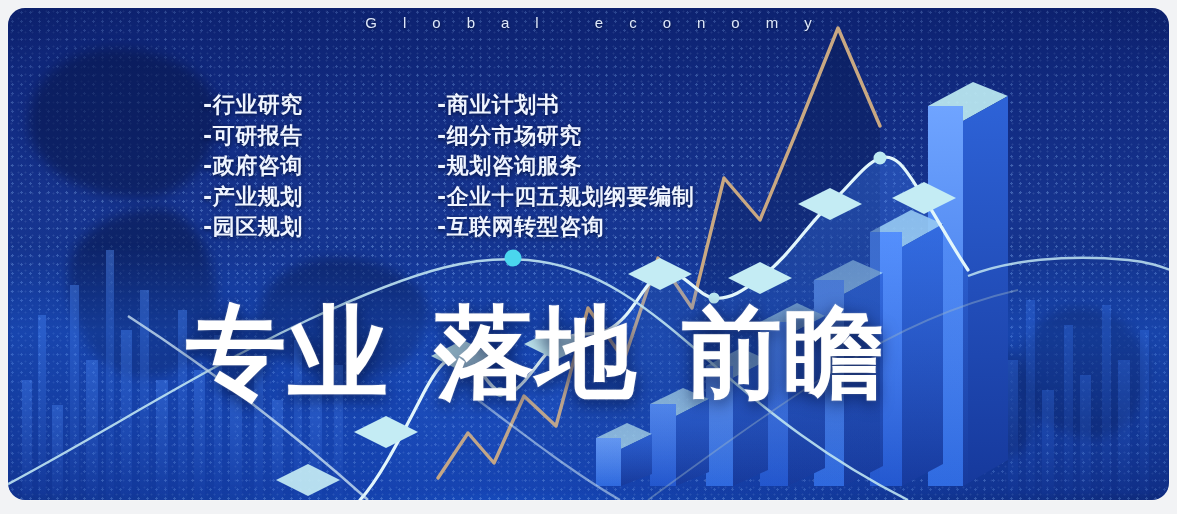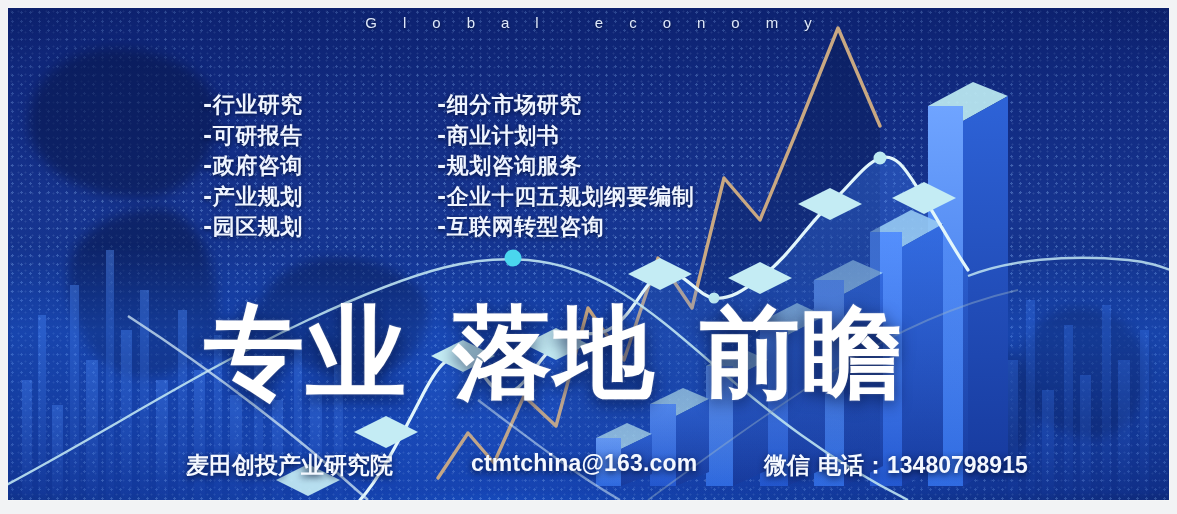--- a/index.html
+++ b/index.html
@@ -9,20 +9,21 @@
   #stage{position:relative;width:1177px;height:514px;background:#f2f3f5;overflow:hidden;}
 
   
   #banner{
     position:absolute;left:8px;top:8px;width:1161px;height:492px;
     overflow:hidden;
     background:
       radial-gradient(120% 90% at 42% 100%, rgba(26,86,214,.75) 0%, rgba(20,62,170,.35) 45%, rgba(10,28,95,0) 72%),
       linear-gradient(180deg,#0d2270 0%,#112a80 18%,#16348f 42%,#113080 72%,#0d2368 100%);
     box-shadow:0 0 0 1px rgba(255,255,255,.18);
+    border-radius:17px;
   }
   
   .dots{
     position:absolute;inset:0;
     background-image:radial-gradient(rgba(150,195,255,.40) 1px, rgba(0,0,0,0) 1.3px);
     background-size:9px 9px;background-position:0 0;
     -webkit-mask-image:radial-gradient(130% 105% at 50% 62%,#000 15%,rgba(0,0,0,.55) 62%,rgba(0,0,0,.12) 100%);
             mask-image:radial-gradient(130% 105% at 50% 62%,#000 15%,rgba(0,0,0,.55) 62%,rgba(0,0,0,.12) 100%);
     opacity:.95;
   }
@@ -55,21 +56,21 @@
   }
 
   .svc{position:absolute;top:82px;color:#eef4ff;font-size:22px;line-height:30.5px;
        font-family:"DejaVu Sans","Liberation Sans",sans-serif;font-weight:700;
        text-shadow:0 1px 4px rgba(2,12,45,.85);white-space:nowrap;margin-left:17px;}
   .svc div{letter-spacing:.5px;}
   #svc-left{left:178px;}
   #svc-right{left:412px;}
 
   .headline{
-    position:absolute;left:196px;top:295px;
+    position:absolute;left:178px;top:295px;
     color:#ffffff;font-size:100px;line-height:100px;font-weight:700;
     font-family:"DejaVu Sans","Liberation Sans",sans-serif;
     letter-spacing:2px;white-space:nowrap;
     text-shadow:0 4px 16px rgba(3,16,60,.75),0 0 2px rgba(255,255,255,.5);
     text-align:center;
   }
   .headline span{display:inline-block;}
   .gap{width:44px;}
 
   .contact{
@@ -251,31 +252,26 @@
 
     <div class="svc" id="svc-left">
       <div>-行业研究</div>
       <div>-可研报告</div>
       <div>-政府咨询</div>
       <div>-产业规划</div>
       <div>-园区规划</div>
     </div>
 
     <div class="svc" id="svc-right">
+      <div>-商业计划书</div>
       <div>-细分市场研究</div>
-      <div>-商业计划书</div>
       <div>-规划咨询服务</div>
       <div>-企业十四五规划纲要编制</div>
       <div>-互联网转型咨询</div>
     </div>
 
     <div class="headline">
       <span>专业</span><span class="gap"></span><span>落地</span><span class="gap"></span><span>前瞻</span>
     </div>
 
-    <div class="contact">
-      <span class="c1">麦田创投产业研究院</span>
-      <span class="c2">ctmtchina@163.com</span>
-      <span class="c3"><span>微信 电话：</span><span class="num">13480798915</span></span>
-    </div>
 
   </div>
 </div>
 
 </body></html>

